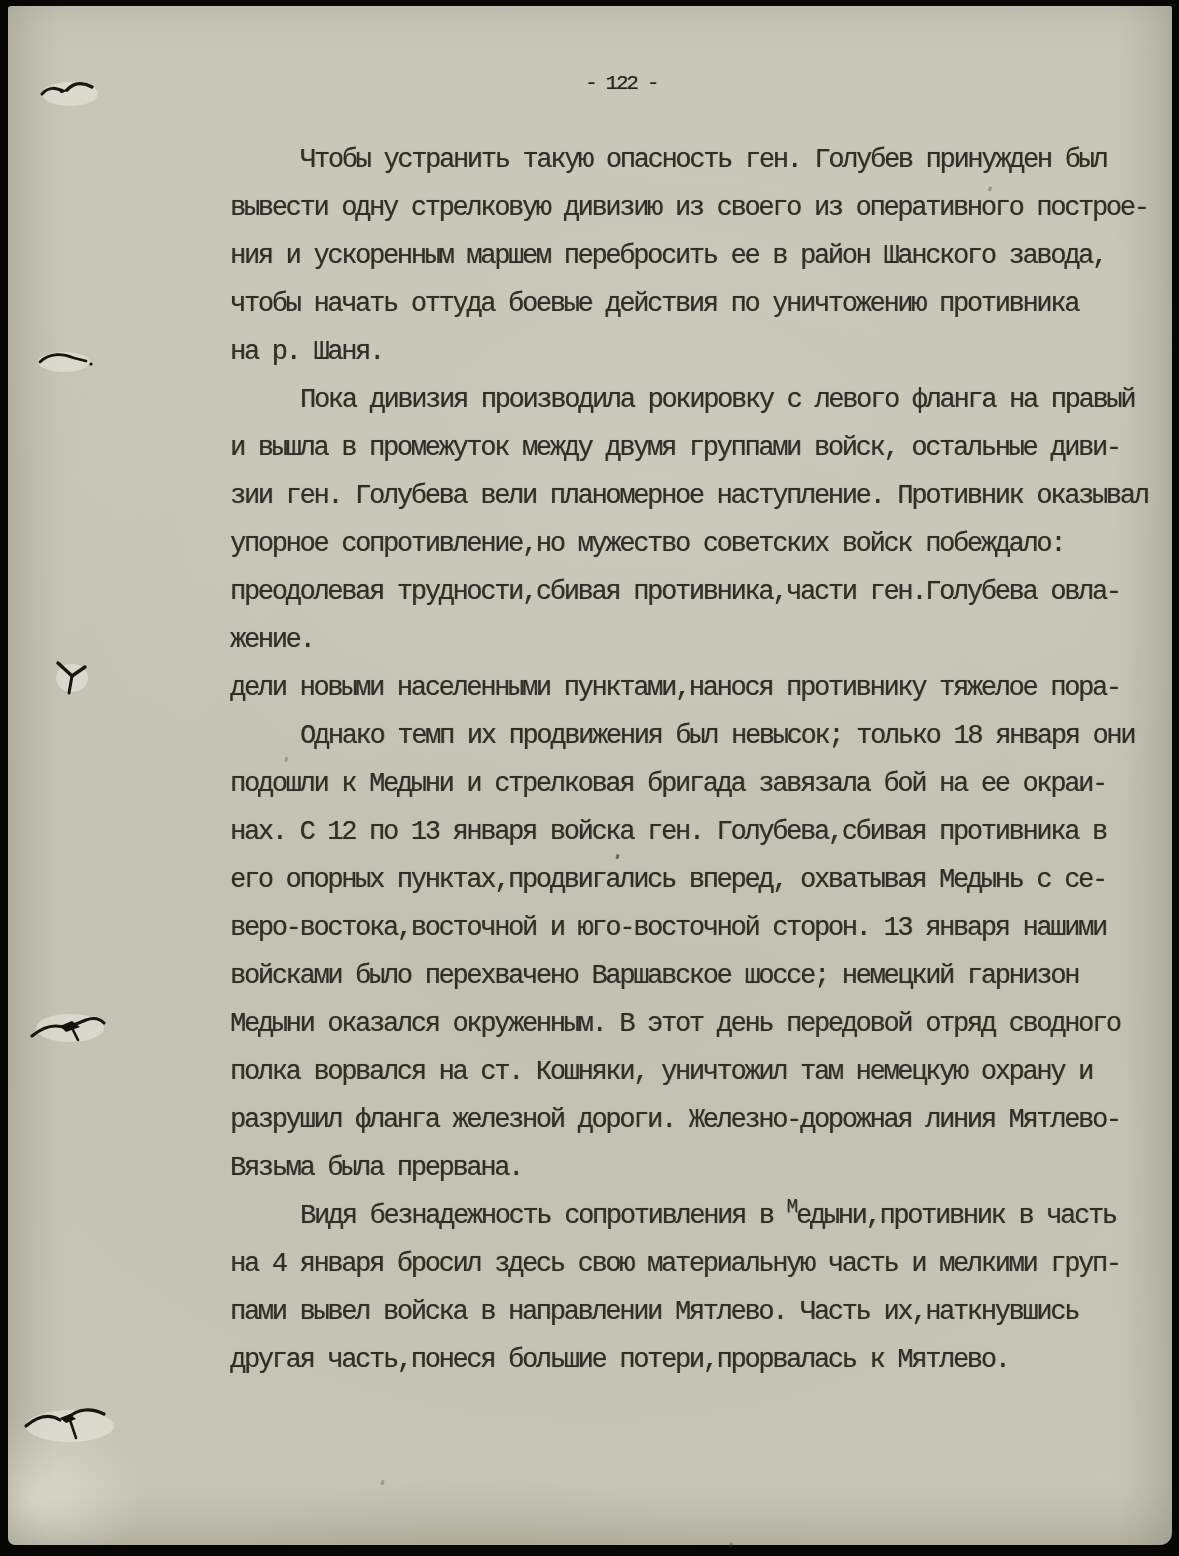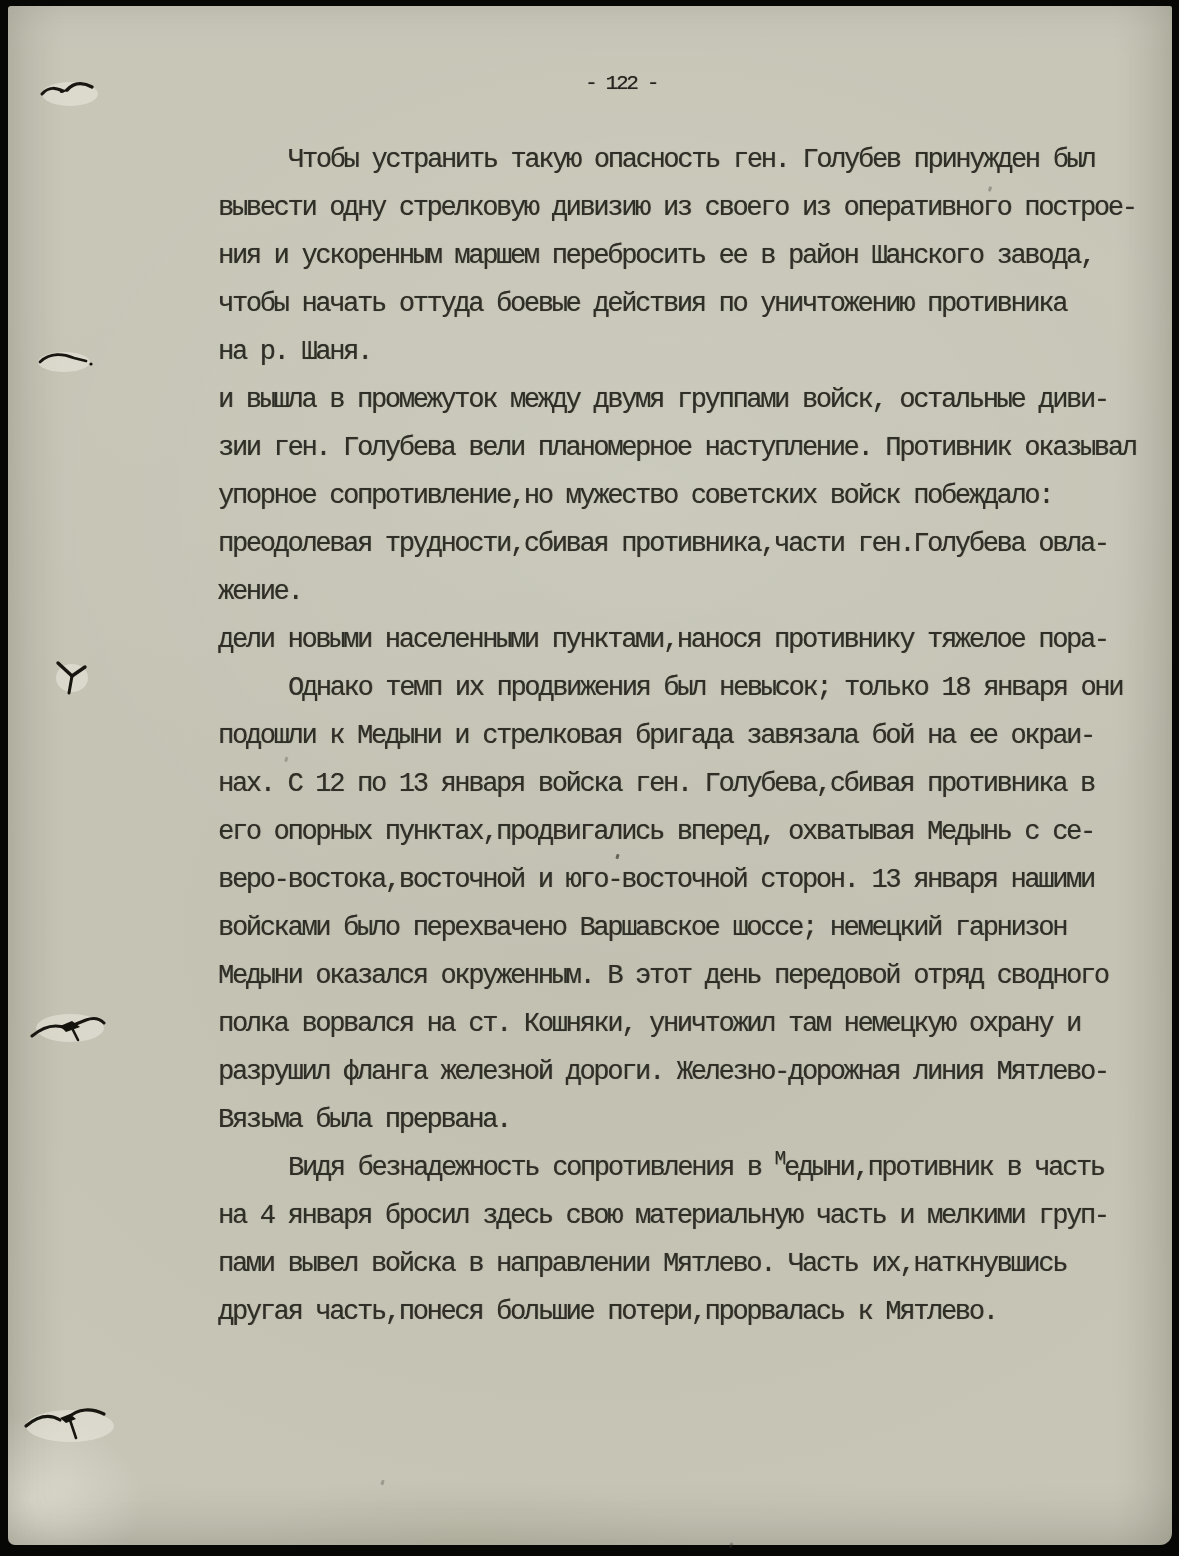--- a/index.html
+++ b/index.html
@@ -29,21 +29,21 @@
     position:absolute;
     left:577px;top:66px;
     font-size:21px;
     letter-spacing:-2.3px;
     color:#262520;
     text-shadow:0.4px 0.4px 0.7px rgba(38,37,32,0.6);
     white-space:pre;
   }
   .body-text{
     position:absolute;
-    left:210px;top:130px;right:20px;
+    left:222px;top:130px;right:20px;
     color:#2f2e27;
     font-size:27px;
     letter-spacing:-2.3px;
     text-shadow:0.4px 0.4px 0.7px rgba(47,46,39,0.55);
   }
   .para{margin:0;padding:0;}
   .line{
     display:block;
     white-space:pre;
     height:48px;
@@ -83,20 +83,21 @@
 
     <div class="para">
       <span class="line indent">Чтобы устранить такую опасность ген. Голубев принужден был</span>
       <span class="line">вывести одну стрелковую дивизию из своего из оперативного построе-</span>
       <span class="line">ния и ускоренным маршем перебросить ее в район Шанского завода,</span>
       <span class="line">чтобы начать оттуда боевые действия по уничтожению противника</span>
       <span class="line">на р. Шаня.</span>
     </div>
 
     <div class="para">
+      <span class="line indent">Пока дивизия производила рокировку с левого фланга на правый</span>
       <span class="line">и вышла в промежуток между двумя группами войск, остальные диви-</span>
       <span class="line">зии ген. Голубева вели планомерное наступление. Противник оказывал</span>
       <span class="line">упорное сопротивление,но мужество советских войск побеждало:</span>
       <span class="line">преодолевая трудности,сбивая противника,части ген.Голубева овла-</span>
       <span class="line">жение.</span>
       <span class="line">дели новыми населенными пунктами,нанося противнику тяжелое пора-</span>
     </div>
 
     <div class="para">
       <span class="line indent">Однако темп их продвижения был невысок; только 18 января они</span>

